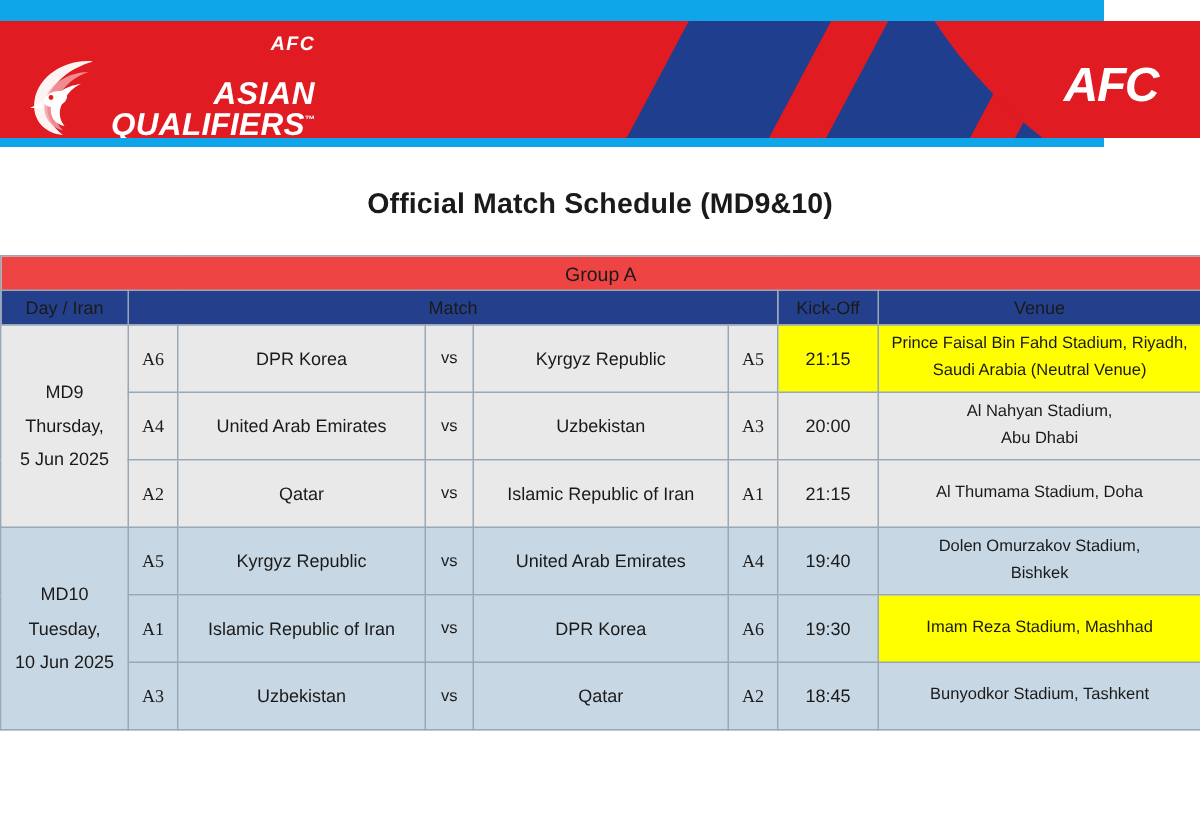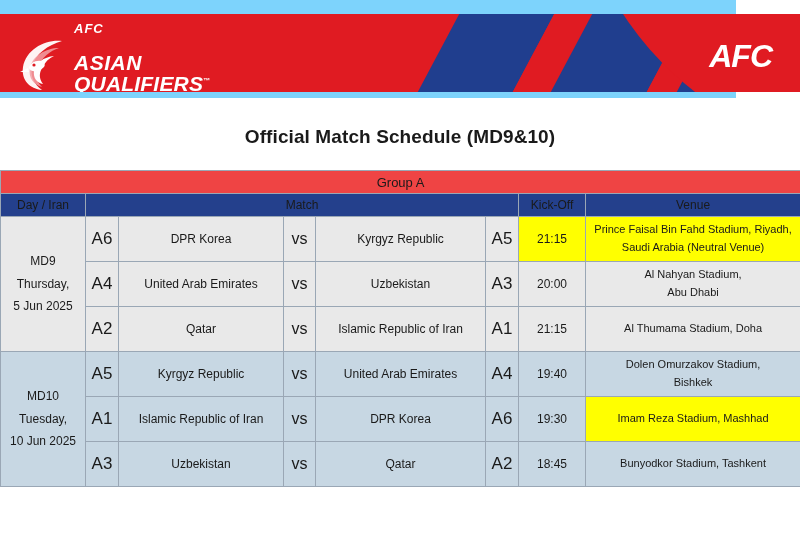--- a/index.html
+++ b/index.html
@@ -12,23 +12,24 @@
     background: #ffffff;
     font-family: "Liberation Sans", sans-serif;
     overflow: hidden;
   }
 
   
   .banner-wrap {
     position: relative;
     width: 736px;
     height: 98px;
-    background: #7dd3fc;
+    background: #0ea5e9;
     padding-top: 14px;
     box-sizing: border-box;
+    text-align: right;
   }
   .banner {
     position: relative;
     width: 800px;
     height: 78px;
     background: #e01b22;
     overflow: hidden;
   }
   .banner .stripe {
     position: absolute;
@@ -148,23 +149,23 @@
     border: 1px solid #5e76b5;
   }
   tr.md9 td { background: #e9e9e9; }
   tr.md10 td { background: #c7d7e3; }
 
   td.daydate {
     font-size: 12px;
     line-height: 1.9;
     font-weight: normal;
   }
-  td.code { font-size: 17px; }
+  td.code { font-size: 12px; font-family: Liberation Serif, serif; }
   td.team { font-size: 12px; }
-  td.vs { font-size: 16px; }
+  td.vs { font-size: 11px; }
   td.kick { font-size: 12px; }
   td.venue { font-size: 11px; line-height: 1.6; padding: 2px 3px; }
   td.hl { background: #ffff00 !important; }
   tr.md9 td.hl, tr.md10 td.hl { background: #ffff00; }
   .row-h { height: 45px; }
 </style>
 </head>
 <body>
 
 <div class="banner-wrap">

